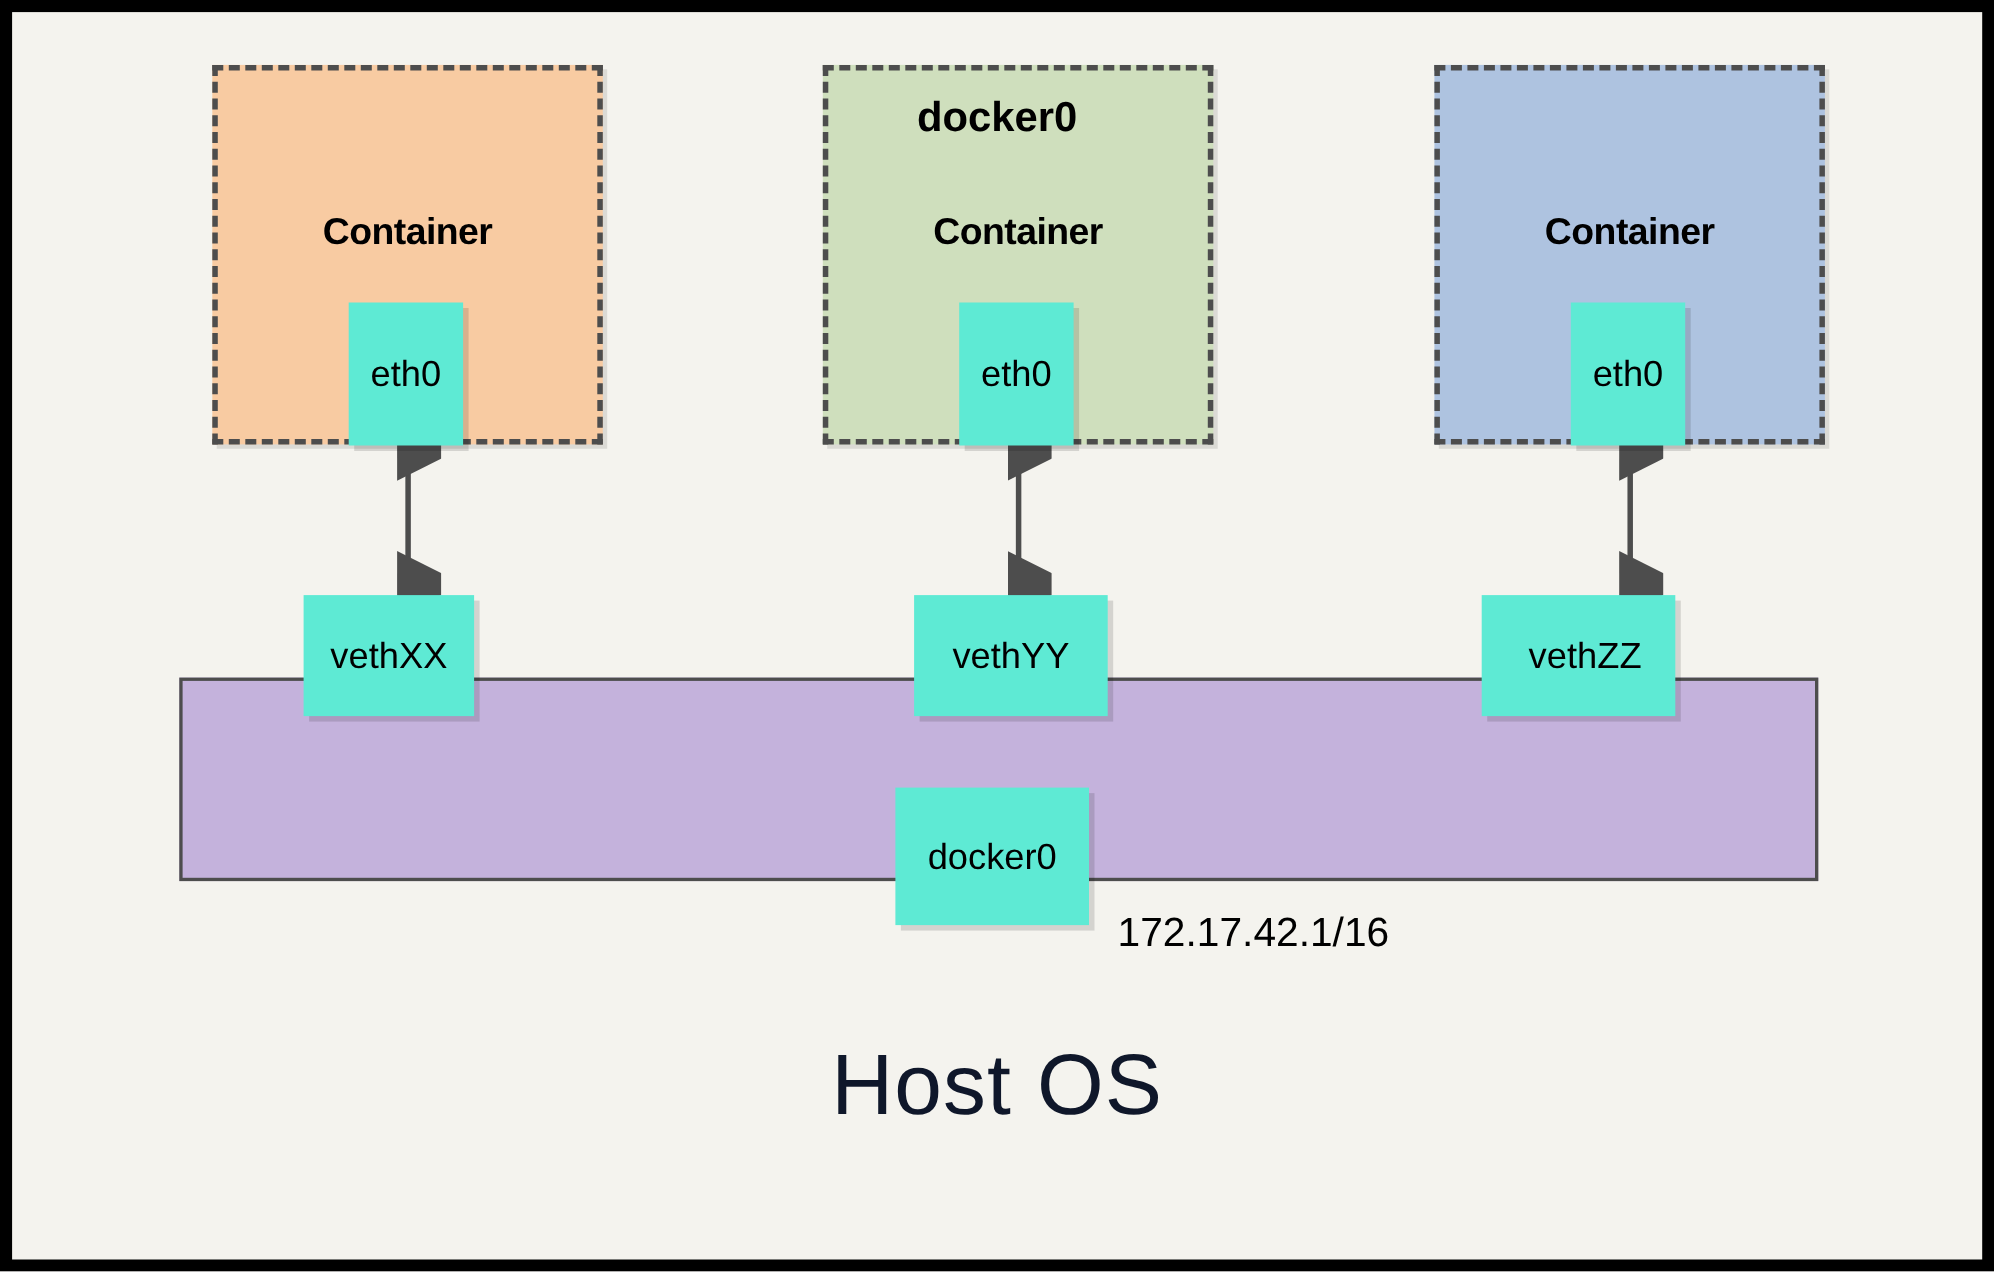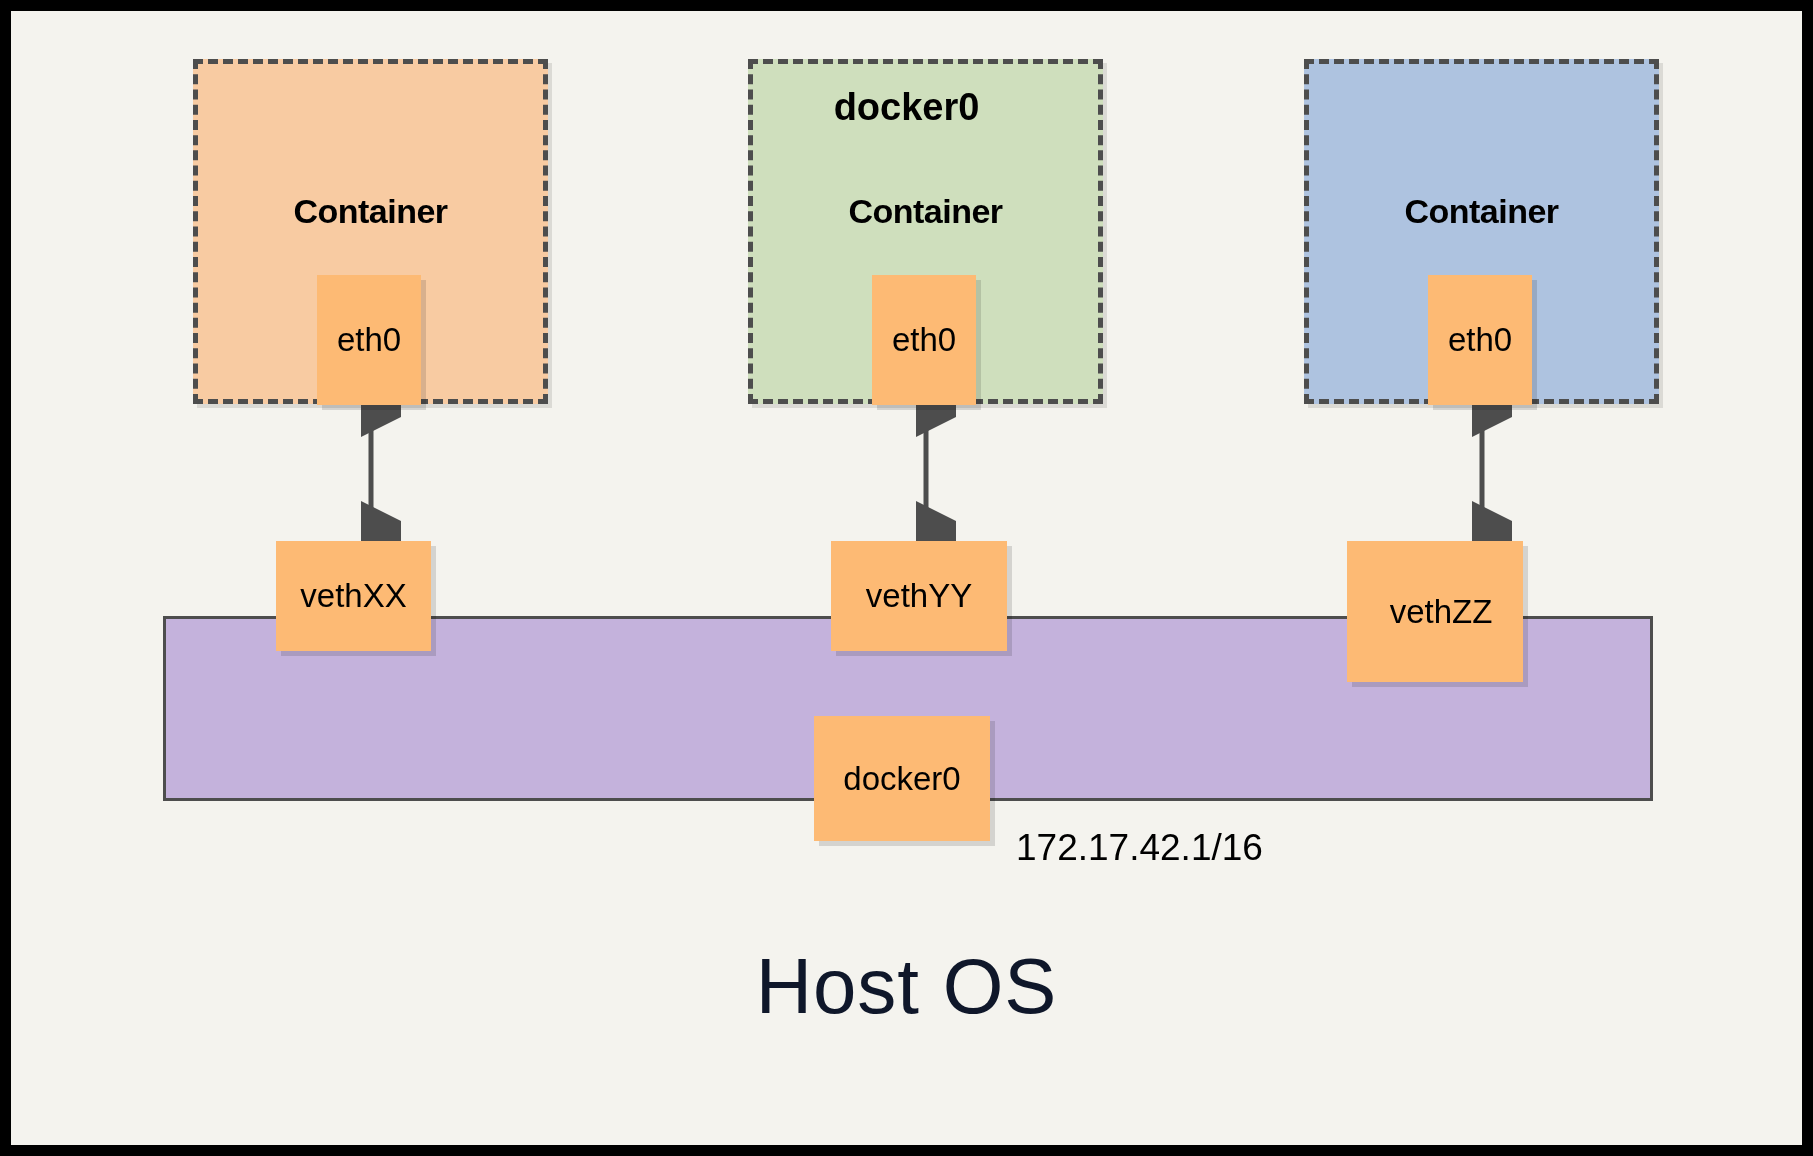--- a/index.html
+++ b/index.html
@@ -47,21 +47,21 @@
     text-align: center;
     font-size: 34px;
     font-weight: bold;
     color: #000000;
     letter-spacing: -0.5px;
   }
 
   
   .note {
     position: absolute;
-    background: #fdba74;
+    background: #5eead4;
     box-sizing: border-box;
     box-shadow: 5px 5px 0 rgba(0,0,0,0.13);
     display: flex;
     align-items: center;
     justify-content: center;
     color: #000000;
     font-size: 33px;
     z-index: 30;
   }
   .note.topish-text {
@@ -173,21 +173,21 @@
     <div id="bridge-label">docker0</div>
 
     <div class="note" style="left:265px; top:530px; width:155px; height:110px;">
       <span>vethXX</span>
     </div>
 
     <div class="note" style="left:780px; top:530px; width:176px; height:110px;margin-left:40px;">
       <span>vethYY</span>
     </div>
 
-    <div class="note" style="left:1336px; top:530px; width:176px; height:141px;padding-left:12px;">
+    <div class="note" style="left:1336px; top:530px; width:176px; height:110px;padding-left:12px;">
       <span>vethZZ</span>
     </div>
 
     <div class="note" style="left:803px; top:705px; width:176px; height:125px;">
       <span>docker0</span>
     </div>
 
     <div id="ip-text">172.17.42.1/16</div>
 
     <div id="host-os">Host OS</div>

